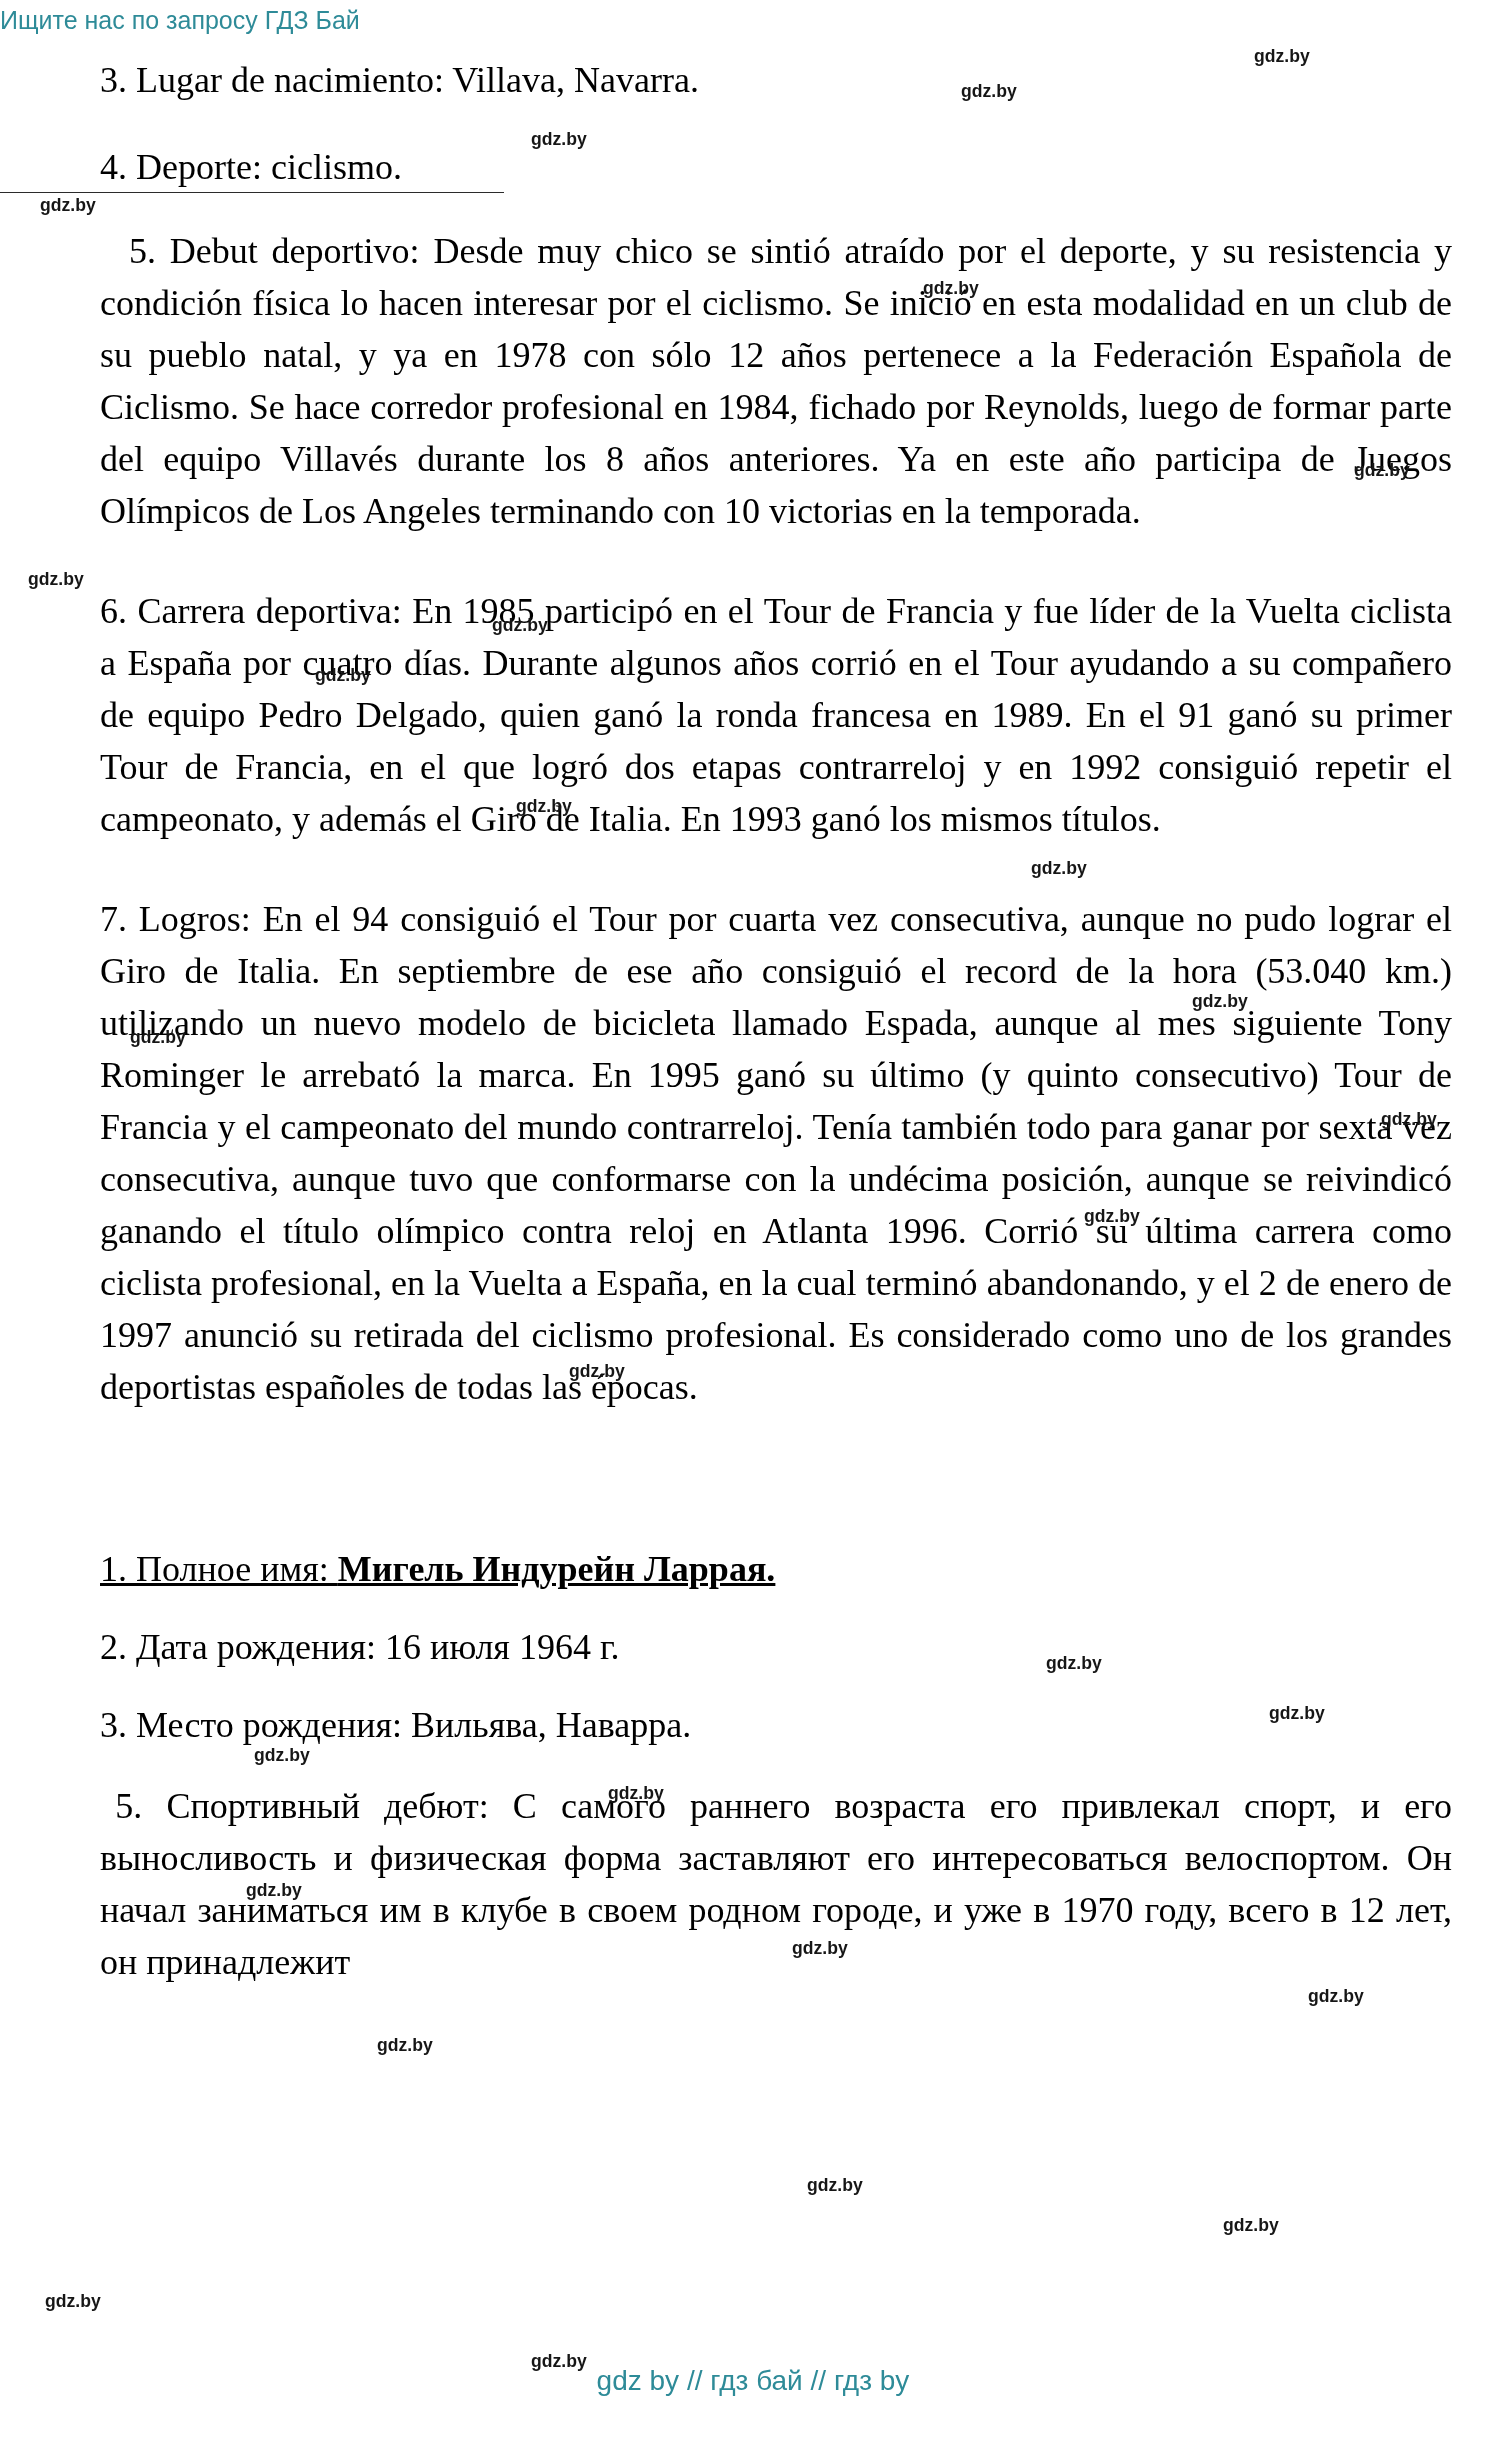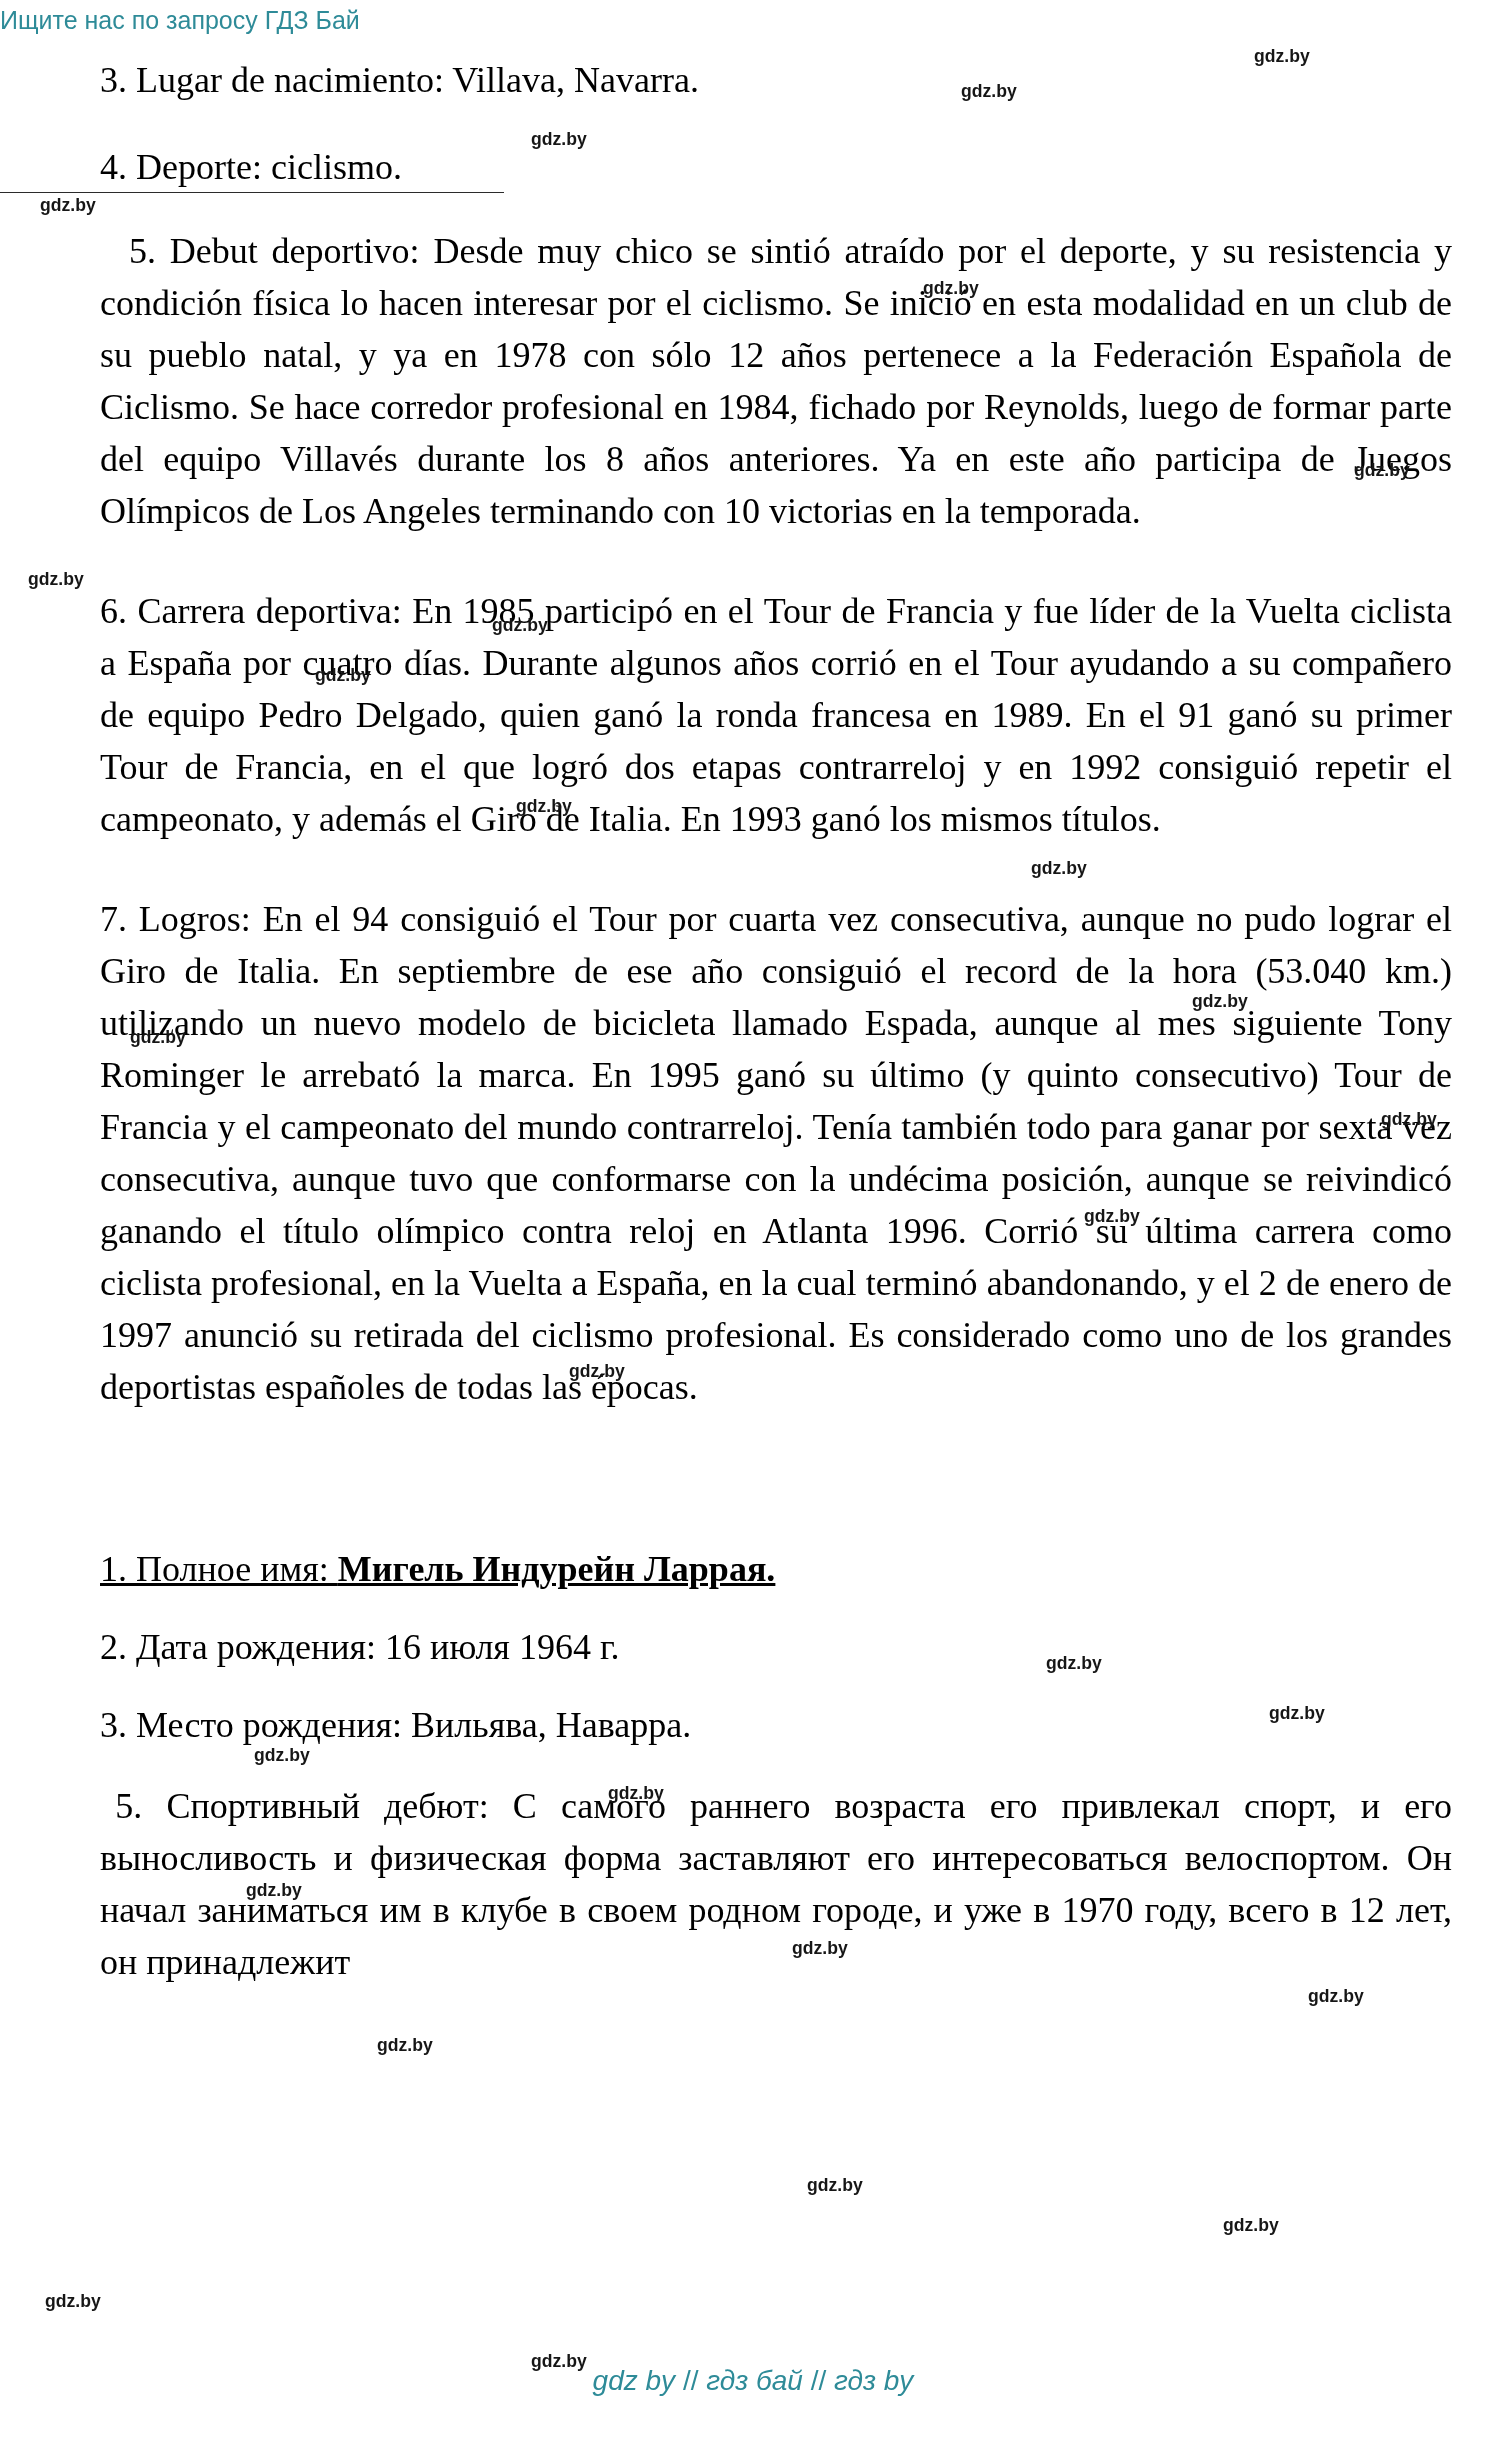--- a/index.html
+++ b/index.html
@@ -42,21 +42,21 @@
     font-family:"Liberation Sans", sans-serif;
     font-size:17.6px; font-weight:600; color:#161616;
     white-space:nowrap;
   }
   .footer {
     position:absolute; left:0; top:2365px; width:100%;
     text-align:center;
     font-family:"Liberation Sans", sans-serif;
     font-size:28px; color:#2e8b98;
   }
-  .footer a { color:#2e8b98; text-decoration:none; cursor:pointer;font-style:italic; }
+  .footer a { color:#2e8b98; text-decoration:none; cursor:pointer; }
   .footer .sep { white-space:pre; }
 </style>
 </head>
 <body id="page">
 
 <div class="banner">Ищите нас по запросу ГДЗ Бай</div>
 
 <div class="divider"></div>
 
 <div class="content">

